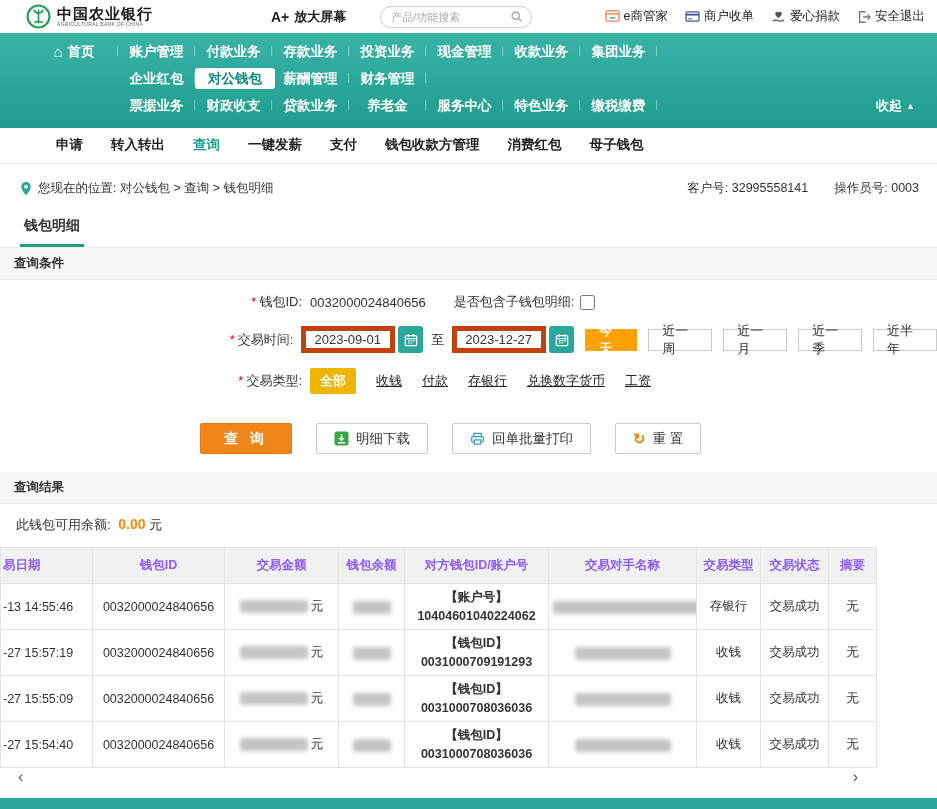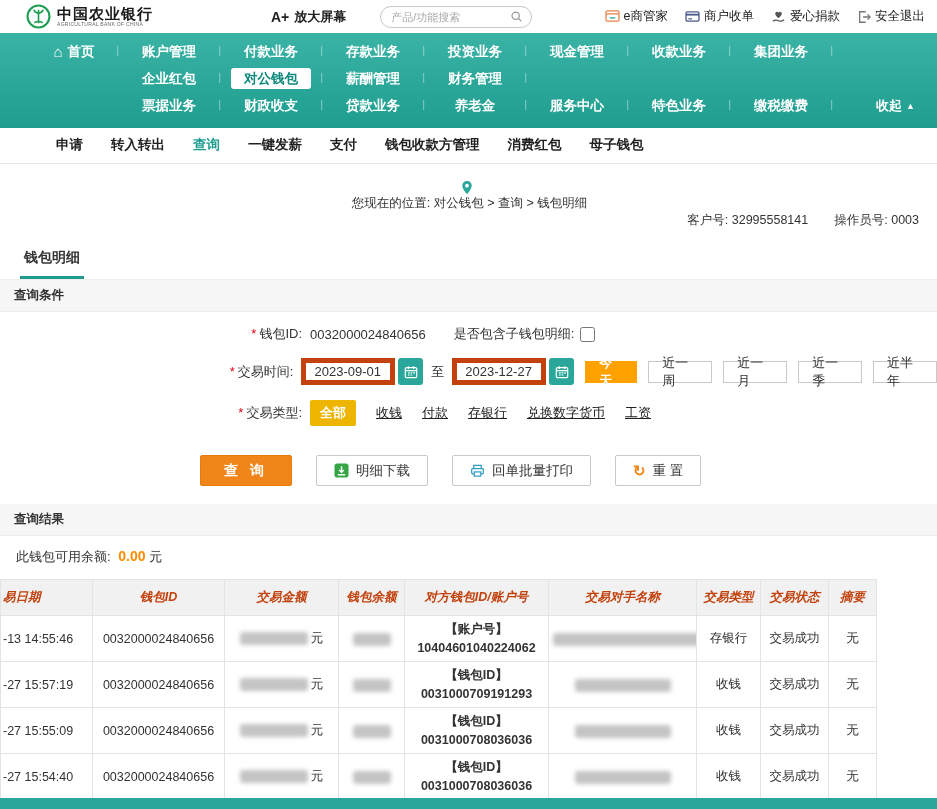--- a/index.html
+++ b/index.html
@@ -21,38 +21,38 @@
   .search-wrap { margin-left:34px; position:relative; }
   .search-input { width:152px; height:22px; border:1px solid #c9c9c9; border-radius:12px; padding:0 26px 0 10px; font-size:11px; color:#555; outline:none; }
   .search-input::placeholder { color:#aaa; }
   .search-ic { position:absolute; right:9px; top:4px; }
   .toplinks { margin-left:auto; display:flex; align-items:center; gap:17px; }
   .toplink { display:flex; align-items:center; gap:4px; font-size:12.5px; color:#222; cursor:pointer; white-space:nowrap; }
 
   
   .mainnav { background:linear-gradient(180deg,#3ab3a5,#1e9d8f); color:#fff; padding:5px 16px 9px 30px; }
   .nav-row { display:flex; align-items:center; height:27px; }
-  .nc { width:102px; text-align:center; font-size:13.5px; font-weight:600; position:relative; cursor:pointer; white-space:nowrap; }
+  .nc { width:77px; text-align:center; font-size:13.5px; font-weight:600; position:relative; cursor:pointer; white-space:nowrap; }
   .nc-first { width:88px; }
   .nc::after { content:"|"; position:absolute; right:-1px; top:1px; color:rgba(255,255,255,.45); font-weight:400; font-size:11px; }
   .spacer { cursor:default; }
   .spacer::after { content:none; }
   .nav-home { display:flex; align-items:center; justify-content:center; gap:5px; }
   .home-ic { font-size:15px; line-height:1; }
   .nav-active { background:#fff; color:#0e8a7c; border-radius:3px; padding:3px 13px; font-weight:700; }
   .nav-collapse { margin-left:auto; margin-right:6px; display:flex; align-items:center; gap:4px; font-size:13px; font-weight:600; cursor:pointer; }
   .up-ic { font-size:9px; }
 
   
   .subnav { display:flex; gap:28px; padding:8px 0 9px 56px; border-bottom:1px solid #e9e9e9; font-size:13.5px; font-weight:700; color:#1f1f1f; background:#fff; }
   .sn { cursor:pointer; }
   .sn-active { color:#1e9d8f; }
 
   
-  .crumb-row { display:flex; align-items:center; padding:16px 18px 8px 20px; font-size:12.5px;flex-direction:column; }
+  .crumb-row { display:flex; align-items:center; padding:16px 18px 8px 20px; font-size:12.5px; }
   .pin { margin-right:6px; display:inline-flex; }
   .crumb-right { margin-left:auto; display:flex; gap:26px; font-size:12.5px;align-items:center; }
 
   
   .tab-row { border-bottom:1px solid #ececec; padding:12px 0 0 20px; }
   .tab { display:inline-block; padding:0 4px 9px; border-bottom:3px solid #1e9d8f; font-size:14px; font-weight:700; cursor:pointer; }
 
   
   .section-bar { background:#f6f6f6; border-bottom:1px solid #ececec; padding:7px 14px; font-weight:700; font-size:12.5px; color:#333; }
 
@@ -78,21 +78,21 @@
   .btn-outline { height:31px; padding:0 17px; background:#fff; border:1px solid #c9c9c9; font-size:13.5px; color:#333; display:flex; align-items:center; gap:7px; cursor:pointer; border-radius:2px; }
   .btn-reset-ic { color:#f08519; font-size:15px; font-weight:700; line-height:1; }
 
   
   .balance-row { padding:12px 16px 13px; font-size:13px; }
   .balance-val { color:#ff8a00; font-size:14px; font-weight:700; margin-left:4px; }
 
   
   table { width:876px; border-collapse:collapse; table-layout:fixed; }
   th,td { border:1px solid #e3e3e3; text-align:center; padding:3px 4px; font-size:12.5px; overflow:hidden; }
-  thead th { background:#f1f1f1; font-weight:700; padding:9px 0; color:#c2410c;font-style:italic; }
+  thead th { background:#f1f1f1; font-weight:700; padding:9px 0; color:#8b5cf6; }
   tbody td { height:46px; color:#333; }
   .col-date,.th-date { text-align:left; padding-left:2px; }
   .cp-cell span { display:block; font-weight:600; line-height:1.5; }
   .redact { display:inline-block; height:13px; border-radius:3px; background:#c4c4c4; filter:blur(2px); vertical-align:middle; }
   .r-amt { width:68px; margin-right:3px; }
   .r-bal { width:38px; }
   .r-name { width:96px; }
   .r-name-wide { width:150px; }
 
   

